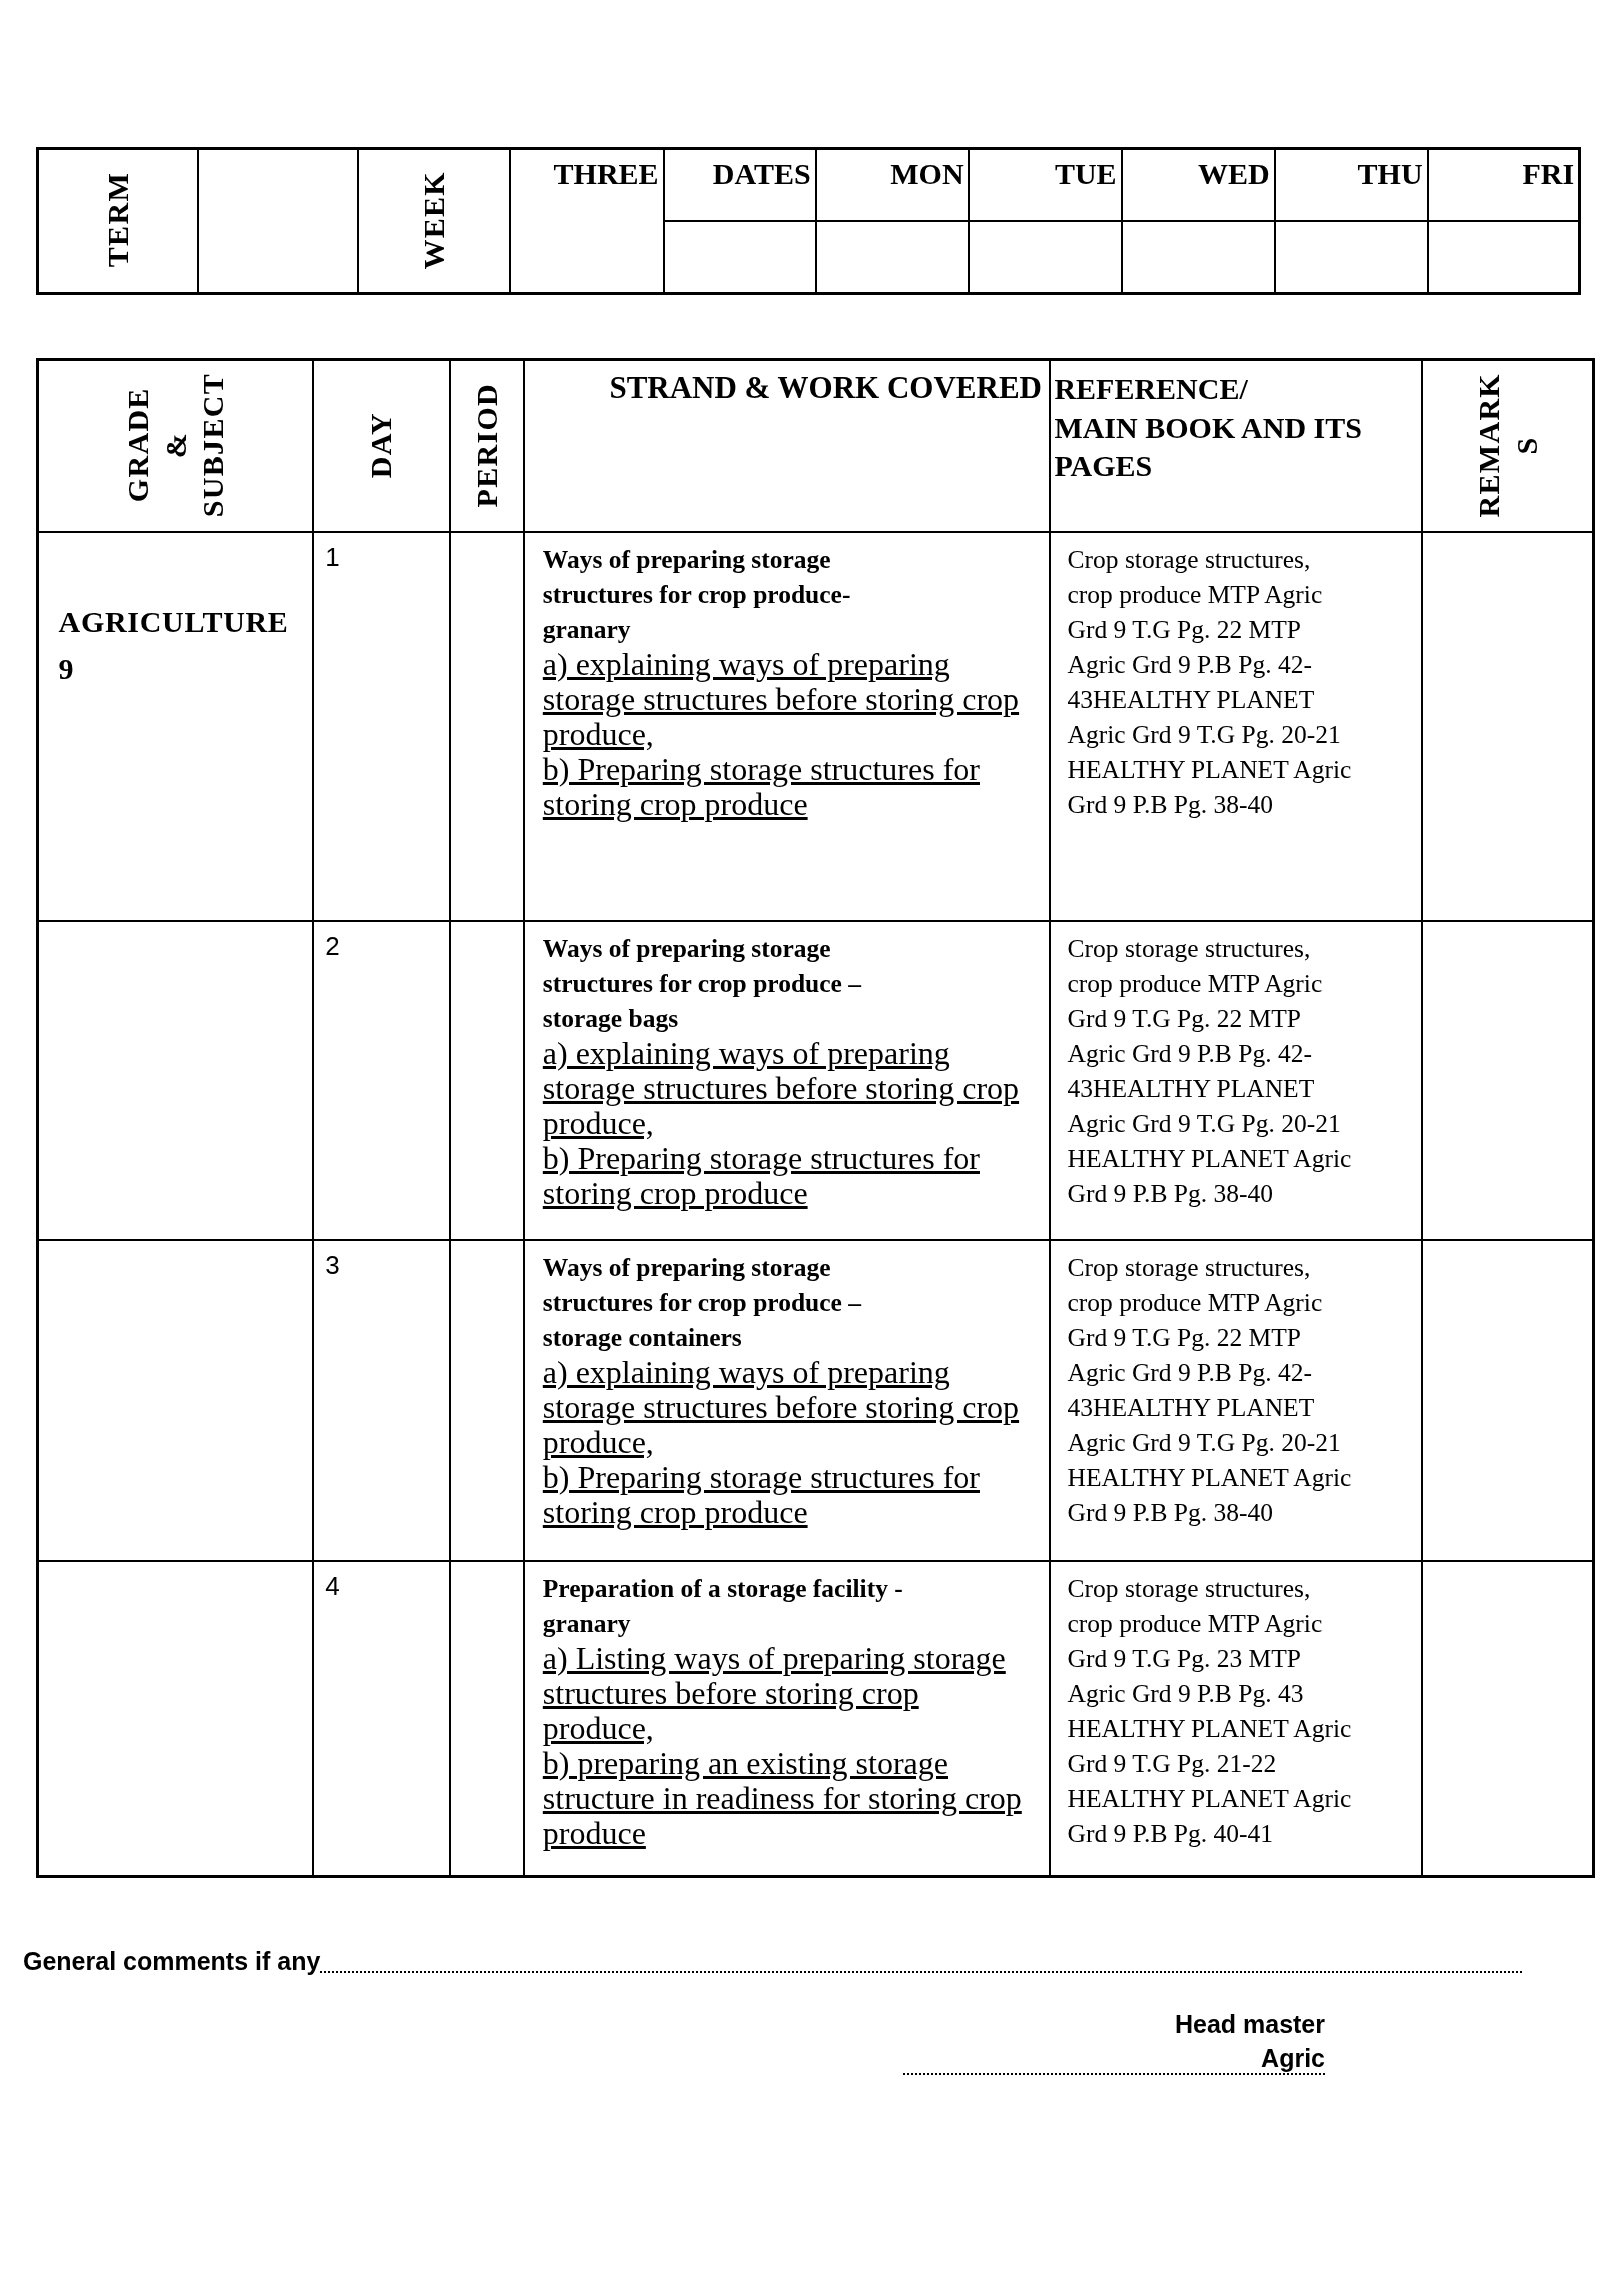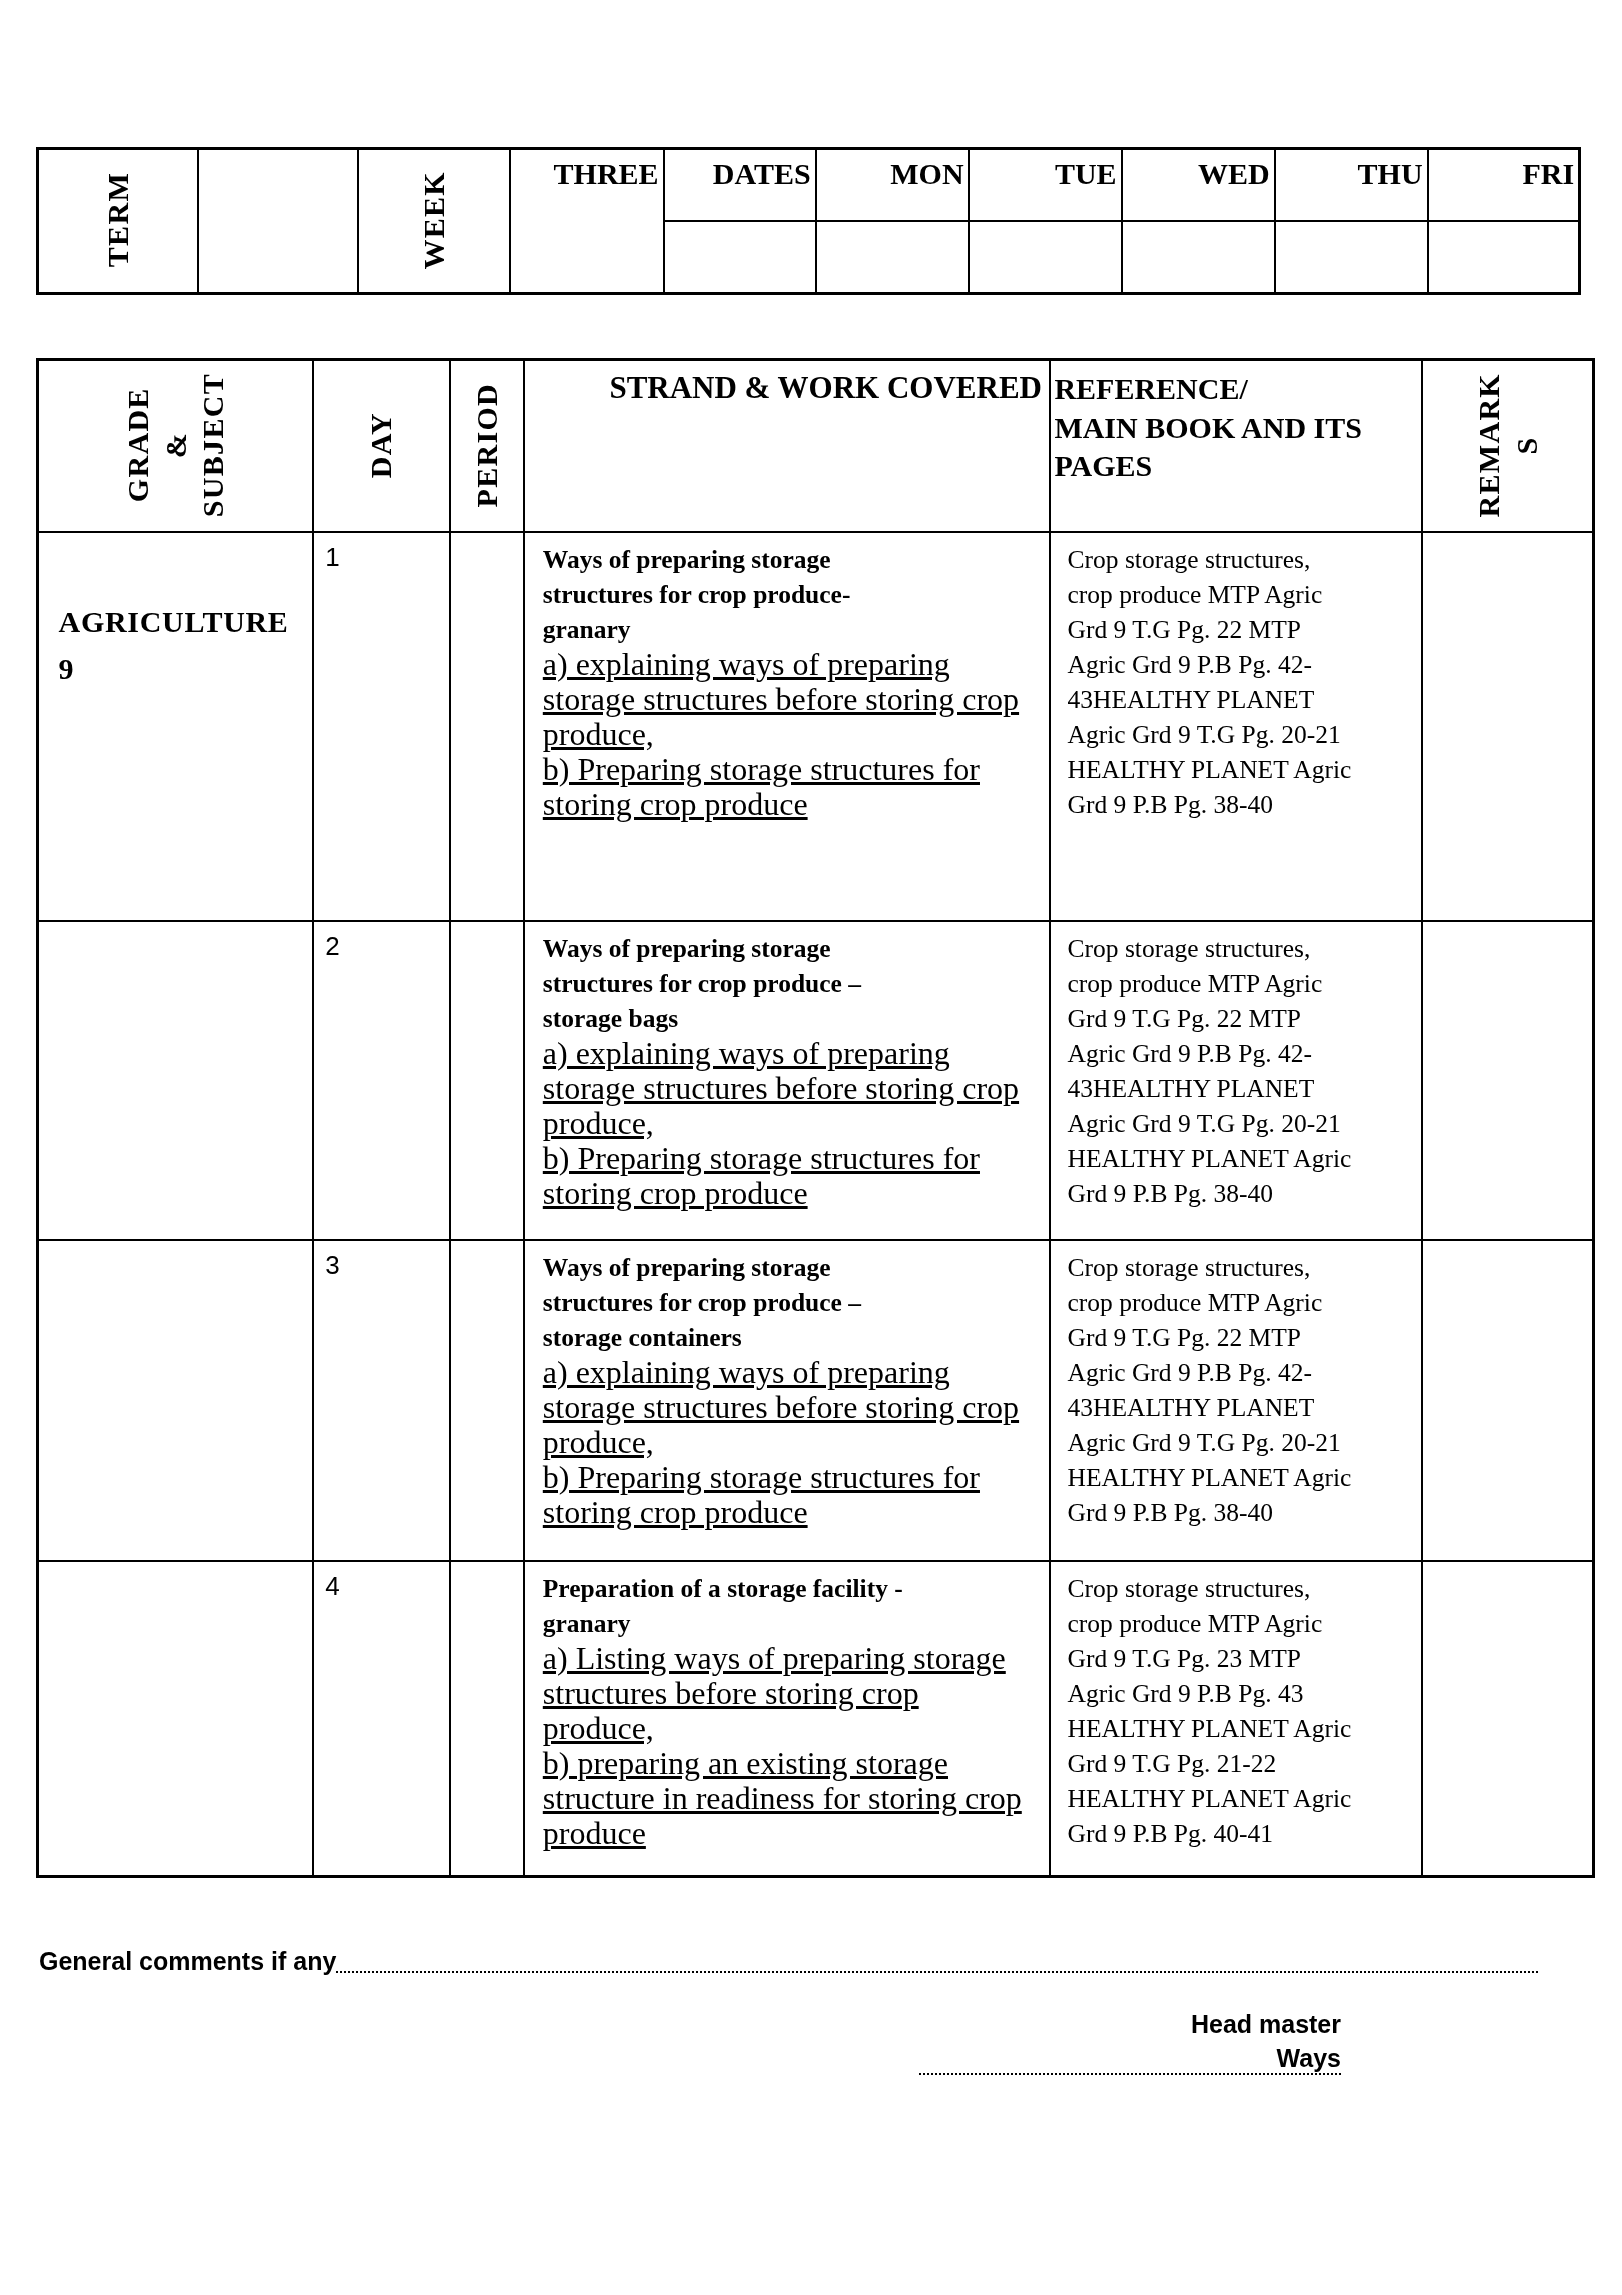--- a/index.html
+++ b/index.html
@@ -55,21 +55,21 @@
   }
   .strand-cell { padding:9.2px 5.2px 6.5px 18.3px; }
   .strand-title { font-weight:bold; font-size:25.5px; line-height:35px; white-space:pre-line; }
   .strand-body  { font-size:32px; line-height:35px; white-space:pre-line;text-decoration:underline; }
   .ref-cell {
     font-size:25.5px; line-height:35px; white-space:pre-line;
     padding:9.2px 3.9px 6.5px 17px;
   }
 
   
-  .footer { position:absolute; left:39px; top:1947px; width:1505px;
+  .footer { position:absolute; left:23px; top:1947px; width:1505px;
     font-family:"Liberation Sans", sans-serif; font-weight:bold; font-size:25px; }
   .fline { display:flex; align-items:flex-end; }
   .fline + .fline { margin-top:34px;flex-direction:column; }
   .flabel { white-space:nowrap; }
   .dots { border-bottom:2.6px dotted #000; margin-bottom:3.3px; }
   .dots-comments { flex:1; margin-right:6.5px; }
   .sign-line { width:1302px; }
   .dots-hm { flex:1; margin-left:18.3px; }
   .label-date { margin-left:18.3px; }
   .dots-date { width:422px; margin-left:17px; }
@@ -254,17 +254,17 @@
   </table>
 
 <div class="footer">
   <div class="fline">
     <span class="flabel">General comments if any</span>
     <span class="dots dots-comments"></span>
   </div>
   <div class="fline sign-line">
     <span class="flabel">Head master</span>
     <span class="dots dots-hm"></span>
-    <span class="flabel label-date">Ways</span>
+    <span class="flabel label-date">Agric</span>
     <span class="dots dots-date"></span>
   </div>
 </div>
 
 
 </body></html>

